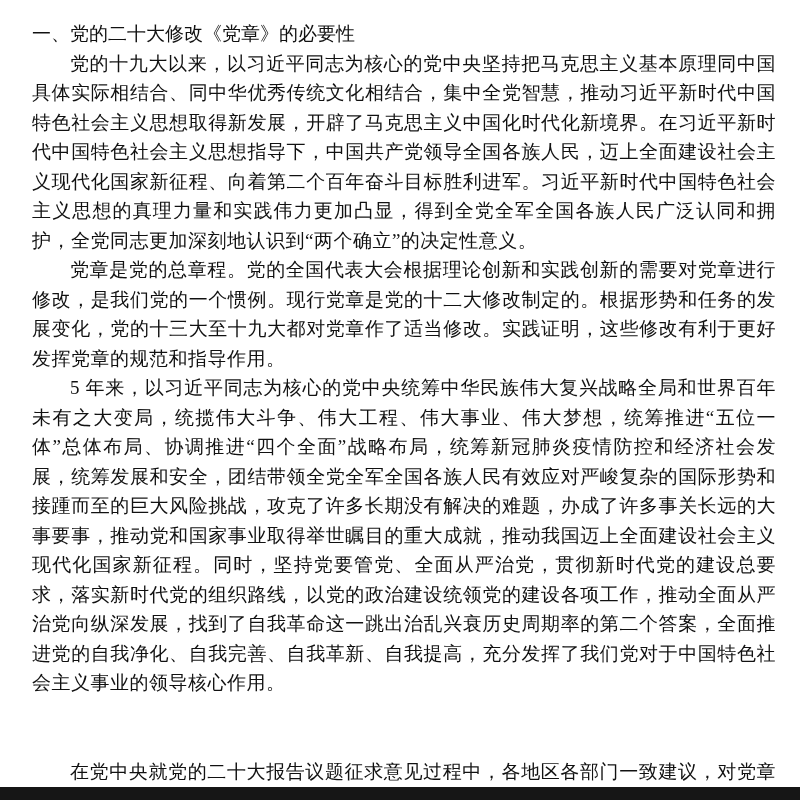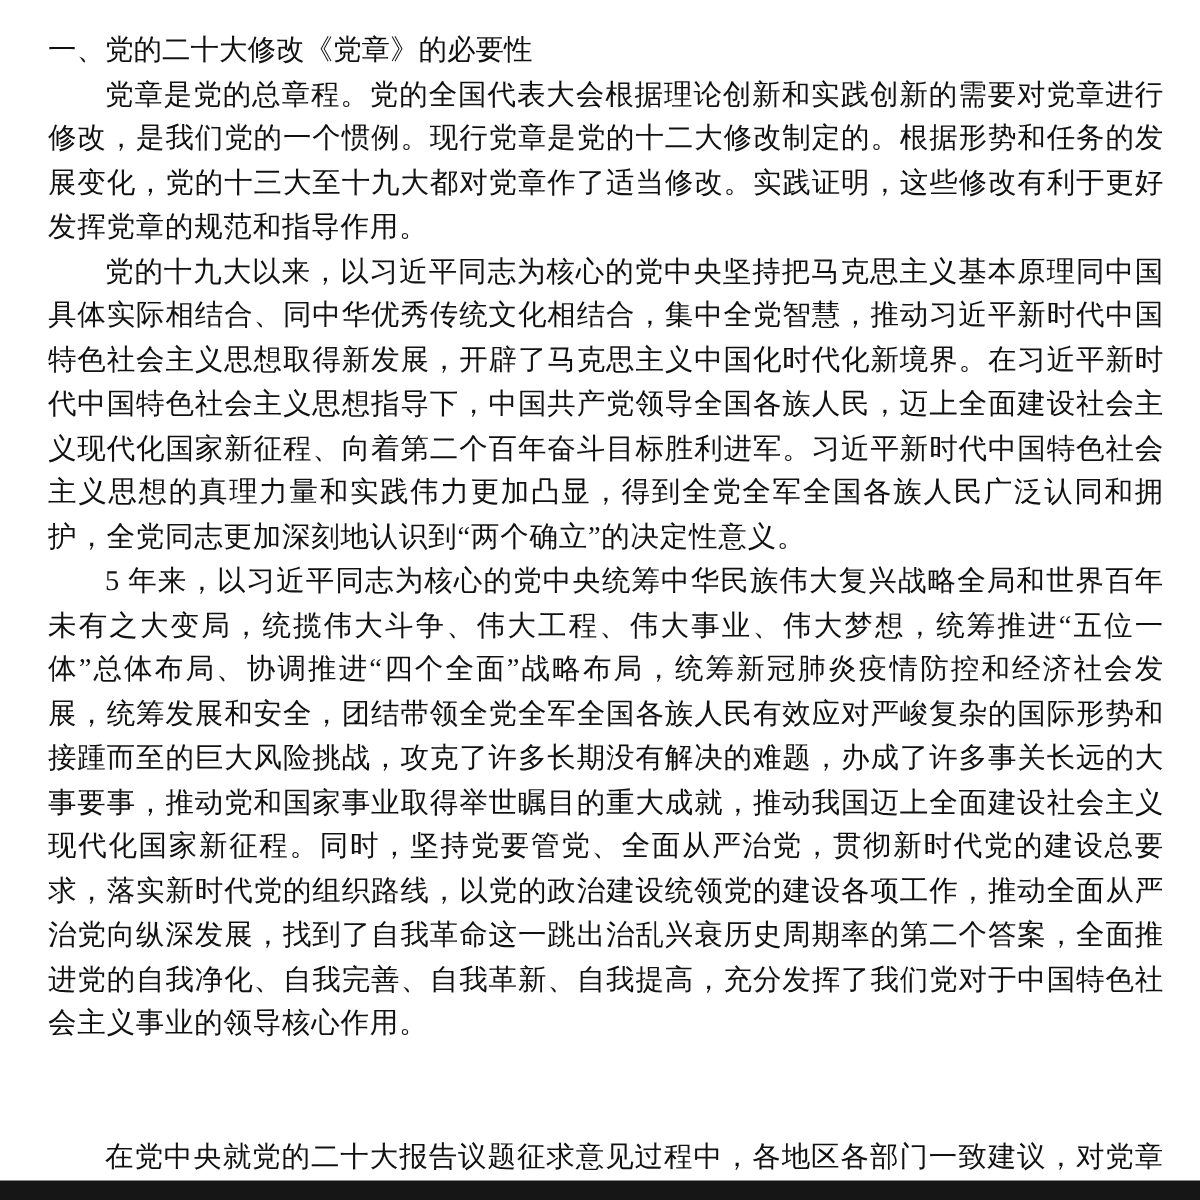--- a/index.html
+++ b/index.html
@@ -54,23 +54,23 @@
     background: #161616;
   }
 </style>
 </head>
 <body>
 
 <div class="page">
 
   <h1 class="heading">一、党的二十大修改《党章》的必要性</h1>
 
+  <p class="para">党的十九大以来，以习近平同志为核心的党中央坚持把马克思主义基本原理同中国具体实际相结合、同中华优秀传统文化相结合，集中全党智慧，推动习近平新时代中国特色社会主义思想取得新发展，开辟了马克思主义中国化时代化新境界。在习近平新时代中国特色社会主义思想指导下，中国共产党领导全国各族人民，迈上全面建设社会主义现代化国家新征程、向着第二个百年奋斗目标胜利进军。习近平新时代中国特色社会主义思想的真理力量和实践伟力更加凸显，得到全党全军全国各族人民广泛认同和拥护，全党同志更加深刻地认识到“两个确立”的决定性意义。</p>
+
   <p class="para">党章是党的总章程。党的全国代表大会根据理论创新和实践创新的需要对党章进行修改，是我们党的一个惯例。现行党章是党的十二大修改制定的。根据形势和任务的发展变化，党的十三大至十九大都对党章作了适当修改。实践证明，这些修改有利于更好发挥党章的规范和指导作用。</p>
-
-  <p class="para">党的十九大以来，以习近平同志为核心的党中央坚持把马克思主义基本原理同中国具体实际相结合、同中华优秀传统文化相结合，集中全党智慧，推动习近平新时代中国特色社会主义思想取得新发展，开辟了马克思主义中国化时代化新境界。在习近平新时代中国特色社会主义思想指导下，中国共产党领导全国各族人民，迈上全面建设社会主义现代化国家新征程、向着第二个百年奋斗目标胜利进军。习近平新时代中国特色社会主义思想的真理力量和实践伟力更加凸显，得到全党全军全国各族人民广泛认同和拥护，全党同志更加深刻地认识到“两个确立”的决定性意义。</p>
 
   <p class="para">5 年来，以习近平同志为核心的党中央统筹中华民族伟大复兴战略全局和世界百年未有之大变局，统揽伟大斗争、伟大工程、伟大事业、伟大梦想，统筹推进“五位一体”总体布局、协调推进“四个全面”战略布局，统筹新冠肺炎疫情防控和经济社会发展，统筹发展和安全，团结带领全党全军全国各族人民有效应对严峻复杂的国际形势和接踵而至的巨大风险挑战，攻克了许多长期没有解决的难题，办成了许多事关长远的大事要事，推动党和国家事业取得举世瞩目的重大成就，推动我国迈上全面建设社会主义现代化国家新征程。同时，坚持党要管党、全面从严治党，贯彻新时代党的建设总要求，落实新时代党的组织路线，以党的政治建设统领党的建设各项工作，推动全面从严治党向纵深发展，找到了自我革命这一跳出治乱兴衰历史周期率的第二个答案，全面推进党的自我净化、自我完善、自我革新、自我提高，充分发挥了我们党对于中国特色社会主义事业的领导核心作用。</p>
 
   <div class="section-gap"></div>
 
   <p class="para">在党中央就党的二十大报告议题征求意见过程中，各地区各部门一致建议，对党章进行适当修改，把党的十九大以来习近平新时代中国特色社会主义思想新发展写入党章，把党的十九大以来党中央提出的治国理政新理念新思想新战略写入党章，把党的十九大以来党中央推动全面从严治党向纵深发展一系列重大创新成果和行之有效的成功经验写入党章。</p>
 
 </div>
 
 <div class="bottom-bar"></div>

